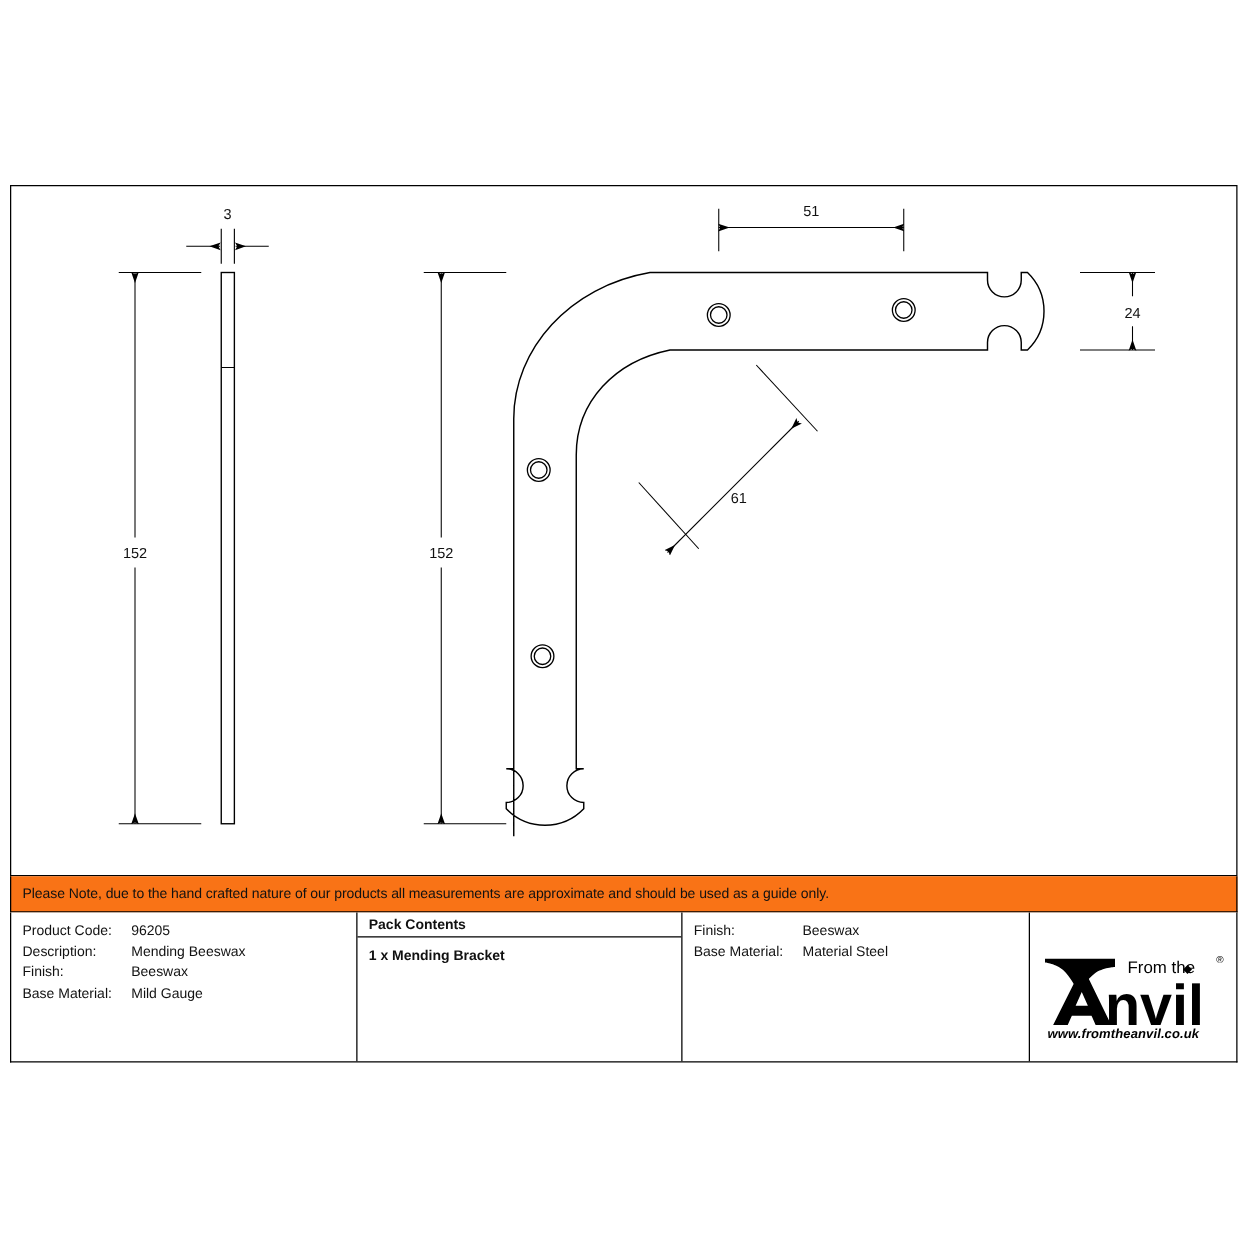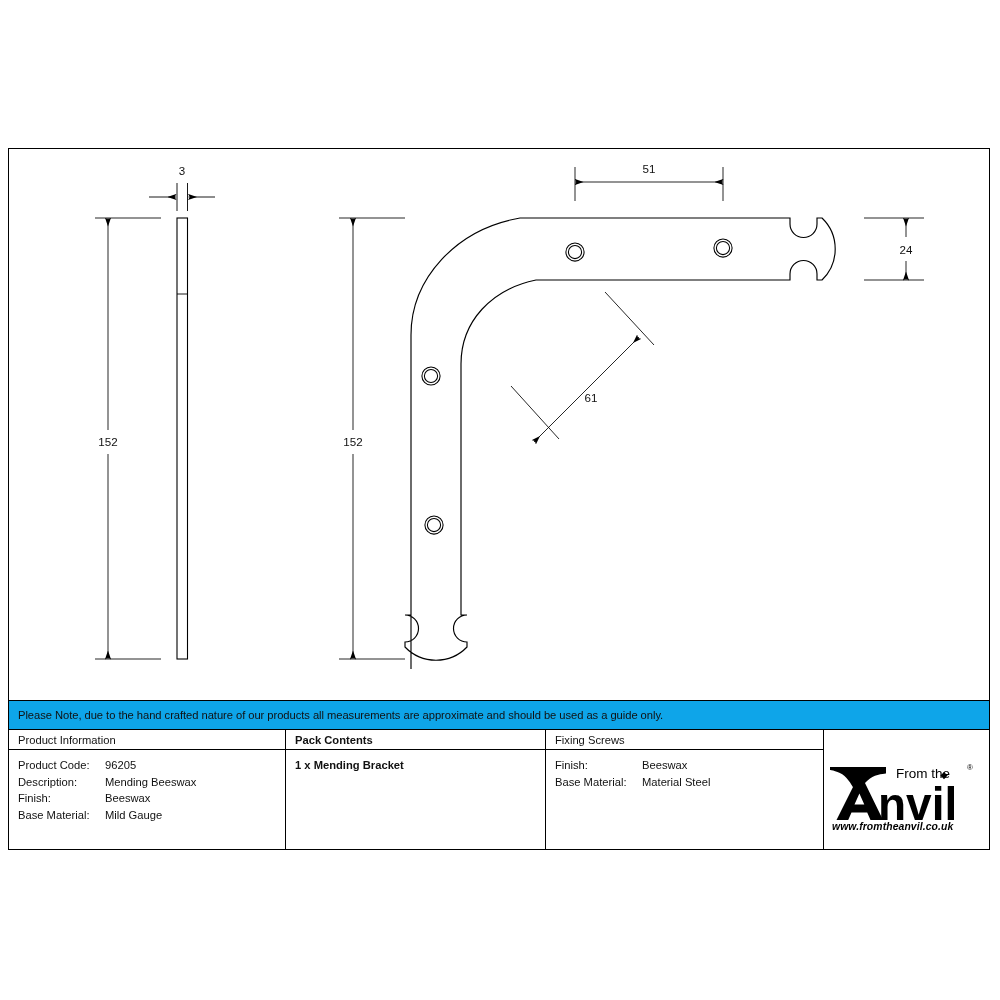--- a/index.html
+++ b/index.html
@@ -46,21 +46,21 @@
     position: absolute;
     left: 8px;
     top: 701px;
     width: 982px;
     height: 29px;
     border: 1.4px solid #000;
     border-top: none;
     box-sizing: border-box;
     display: flex;
     align-items: center;
-    background: #0ea5e9;
+    background: #f97316;
   }
   #note-bar .note-text {
     padding-left: 9px;
     font-size: 11.2px;
     letter-spacing: -0.05px;
     color: #111;
     white-space: nowrap;
   }
 
   
@@ -113,21 +113,21 @@
     font-size: 11.2px;
     line-height: 16.8px;
     color: #111;
     white-space: nowrap;
   }
 
   
   #logo-cell {
     display: flex;
     align-items: center;
-    justify-content: flex-start;
+    justify-content: center;
     height: 100%;
   }
   #logo-svg { display: block; }
 
   svg text { font-family: "Liberation Sans", sans-serif; }
 </style>
 </head>
 <body>
 
 <div id="page">
@@ -247,21 +247,20 @@
     </svg>
   </div>
 
   <div id="note-bar">
     <span class="note-text">Please Note, due to the hand crafted nature of our products all measurements are approximate and should be used as a guide only.</span>
   </div>
 
   <div id="info-table">
 
     <div class="tcol c1">
-      <div class="col-head">Product Information</div>
       <div class="col-body">
         <div class="kv-row">
           <span class="k">Product Code:</span>
           <span class="v">96205</span>
         </div>
         <div class="kv-row">
           <span class="k">Description:</span>
           <span class="v">Mending Beeswax</span>
         </div>
         <div class="kv-row">
@@ -276,21 +275,20 @@
     </div>
 
     <div class="tcol c2">
       <div class="col-head">Pack Contents</div>
       <div class="col-body">
         <div class="plain-row">1 x Mending Bracket</div>
       </div>
     </div>
 
     <div class="tcol c3">
-      <div class="col-head">Fixing Screws</div>
       <div class="col-body">
         <div class="kv-row">
           <span class="k">Finish:</span>
           <span class="v">Beeswax</span>
         </div>
         <div class="kv-row">
           <span class="k">Base Material:</span>
           <span class="v">Material Steel</span>
         </div>
       </div>

